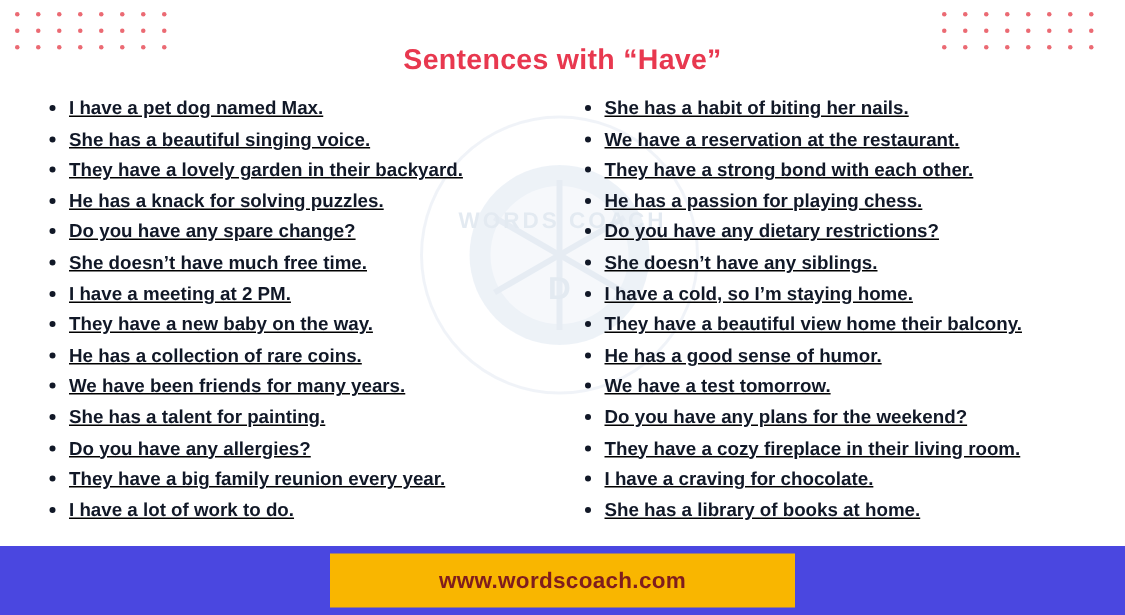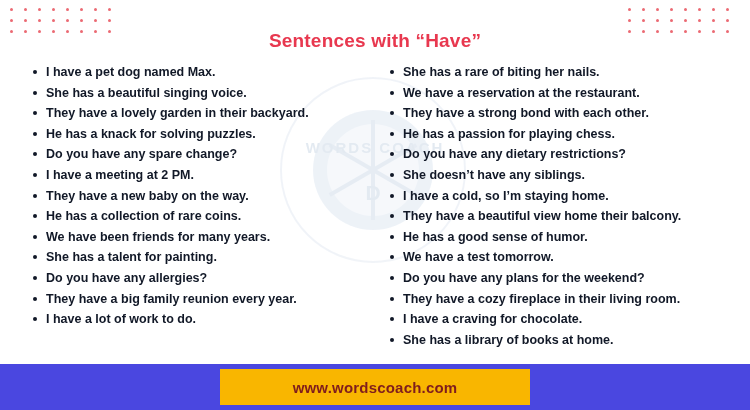--- a/index.html
+++ b/index.html
@@ -123,20 +123,21 @@
   }
   .col {
     width: 50%;
     box-sizing: border-box;
     padding-left: 14px;
   }
   ul.list {
     list-style: none;
     margin: 0;
     padding: 0;
+    text-decoration: underline;
   }
   ul.list li {
     position: relative;
     font-size: 12.5px;
     line-height: 20.6px;
     color: #111827;
     font-weight: bold;
     padding-left: 14px;
     white-space: nowrap;
   }
@@ -253,33 +254,34 @@
   </div>
 
   <div class="columns">
     <div class="col">
       <ul class="list">
         <li>I have a pet dog named Max.</li>
         <li>She has a beautiful singing voice.</li>
         <li>They have a lovely garden in their backyard.</li>
         <li>He has a knack for solving puzzles.</li>
         <li>Do you have any spare change?</li>
+        <li>She doesn’t have much free time.</li>
         <li>I have a meeting at 2 PM.</li>
         <li>They have a new baby on the way.</li>
         <li>He has a collection of rare coins.</li>
         <li>We have been friends for many years.</li>
         <li>She has a talent for painting.</li>
         <li>Do you have any allergies?</li>
         <li>They have a big family reunion every year.</li>
         <li>I have a lot of work to do.</li>
       </ul>
     </div>
     <div class="col">
       <ul class="list">
-        <li>She has a rare of biting her nails.</li>
+        <li>She has a habit of biting her nails.</li>
         <li>We have a reservation at the restaurant.</li>
         <li>They have a strong bond with each other.</li>
         <li>He has a passion for playing chess.</li>
         <li>Do you have any dietary restrictions?</li>
         <li>She doesn’t have any siblings.</li>
         <li>I have a cold, so I’m staying home.</li>
         <li>They have a beautiful view home their balcony.</li>
         <li>He has a good sense of humor.</li>
         <li>We have a test tomorrow.</li>
         <li>Do you have any plans for the weekend?</li>

